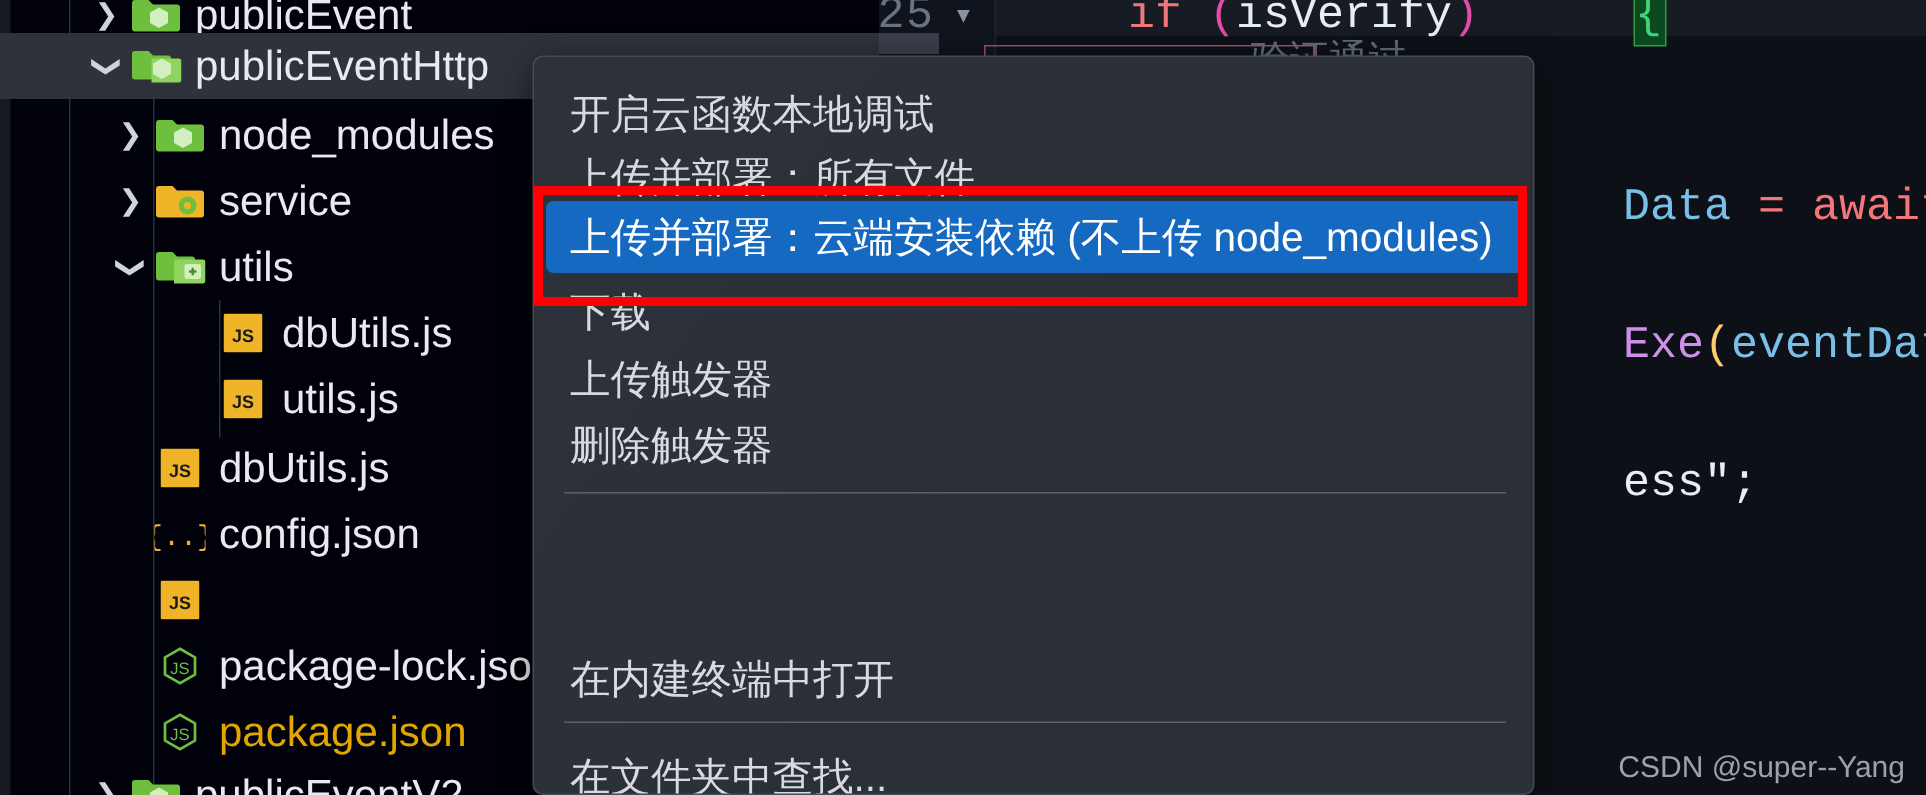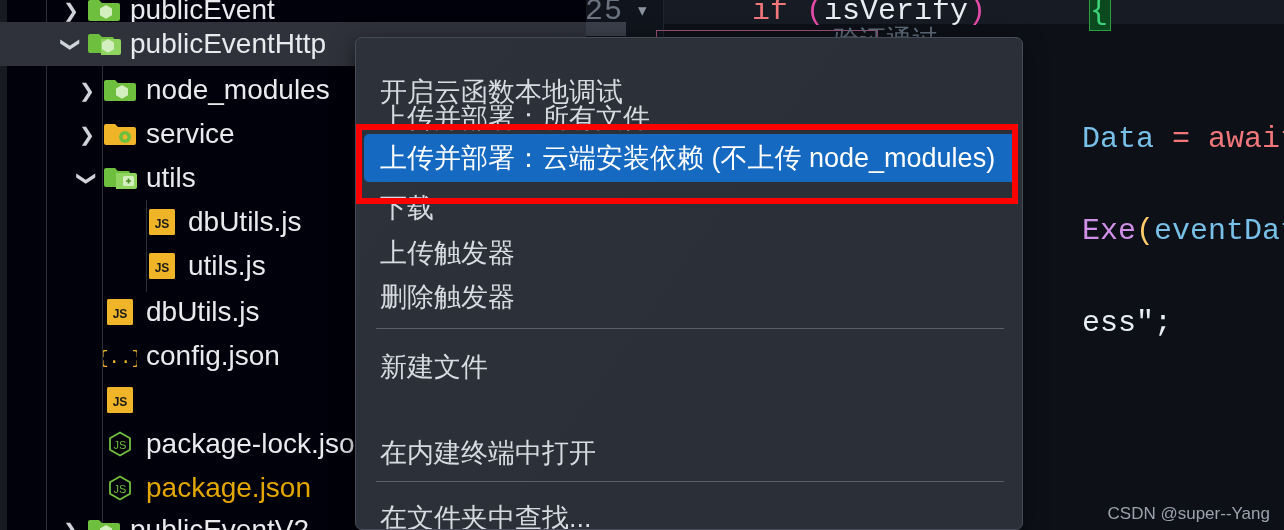--- a/index.html
+++ b/index.html
@@ -122,21 +122,21 @@
   .redbox {
     position: absolute;
     border: 6px solid #ff0000;
     background: transparent;
     pointer-events: none;
   }
 
   
   .watermark {
     position: absolute; right: 14px; bottom: 6px;
-    color: #9aa2ae; font-size: 17px;
+    color: #9aa2ae; font-size: 20px;
     font-family: "Liberation Sans", sans-serif;
   }
 </style>
 </head>
 <body>
 
 <div id="root">
 
   <div class="editor">
     <div class="editor-topstrip"></div>
@@ -315,30 +315,29 @@
         <svg width="34" height="28" viewBox="0 0 34 28">
             <path d="M1 6a2 2 0 0 1 2-2h9l3 3h16a2 2 0 0 1 2 2v14a2 2 0 0 1-2 2H3a2 2 0 0 1-2-2z" fill="#6fbf3f"></path>
             <path d="M19 9l6 3.4v6.9L19 22.7l-6-3.4v-6.9z" fill="#d3efc0"></path>
           </svg>
       </span>
       <span class="flabel">publicEventV2</span>
     </div>
   </div>
 
   <div class="ctxmenu">
-    <div class="mi" style="top:32px;">开启云函数本地调试</div>
+    <div class="mi" style="top:16px;">开启云函数本地调试</div>
     <div class="mi" style="top:58px;">上传并部署：所有文件</div>
     <div class="mi highlight" style="top:96px;">上传并部署：云端安装依赖 (不上传 node_modules)</div>
     <div class="mi" style="top:148px;">下载</div>
     <div class="mi" style="top:237px;">删除触发器</div>
     <div class="mi" style="top:193px;">上传触发器</div>
 
     <div class="msep" style="top:290px;"></div>
 
-    <div class="mi" style="top:307px;">新建文件</div>
     <div class="mi" style="top:393px;text-align:center;">在内建终端中打开</div>
 
     <div class="msep" style="top:443px;"></div>
 
     <div class="mi" style="top:458px;">在文件夹中查找...</div>
   </div>
 
   <div class="redbox" style="left:356px; top:124px; width:662px; height:80px;"></div>
 
 </div>

